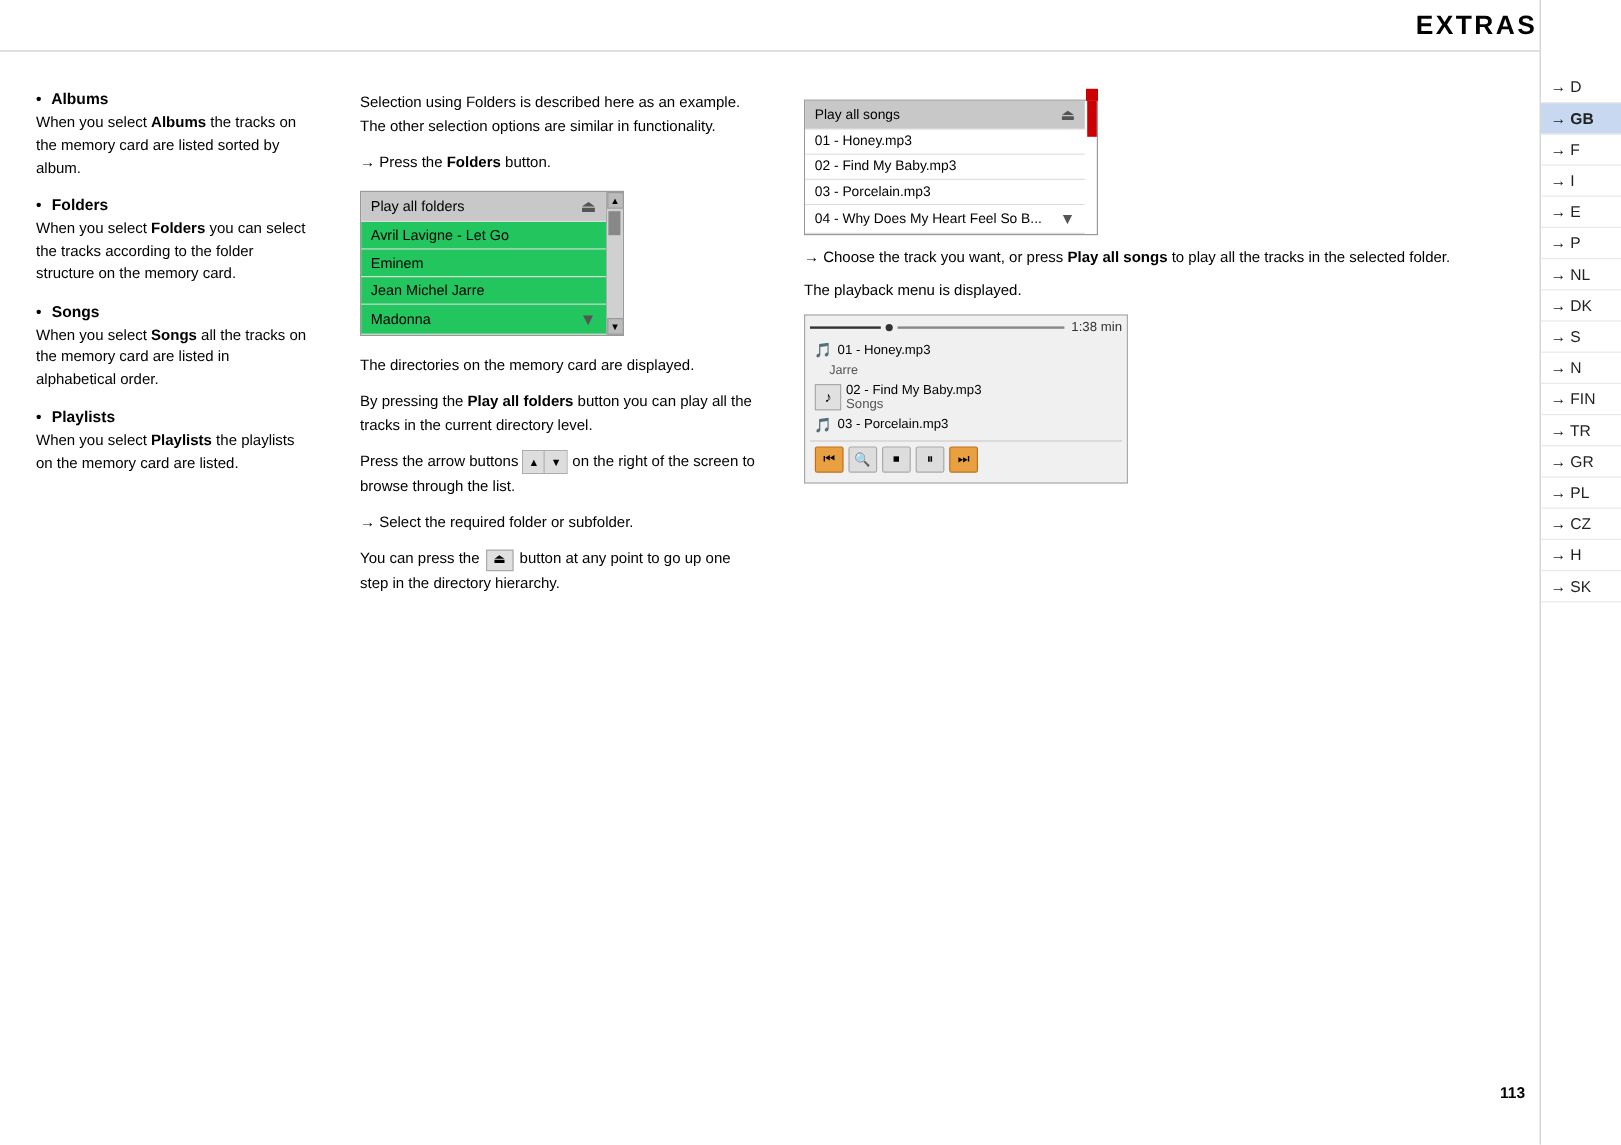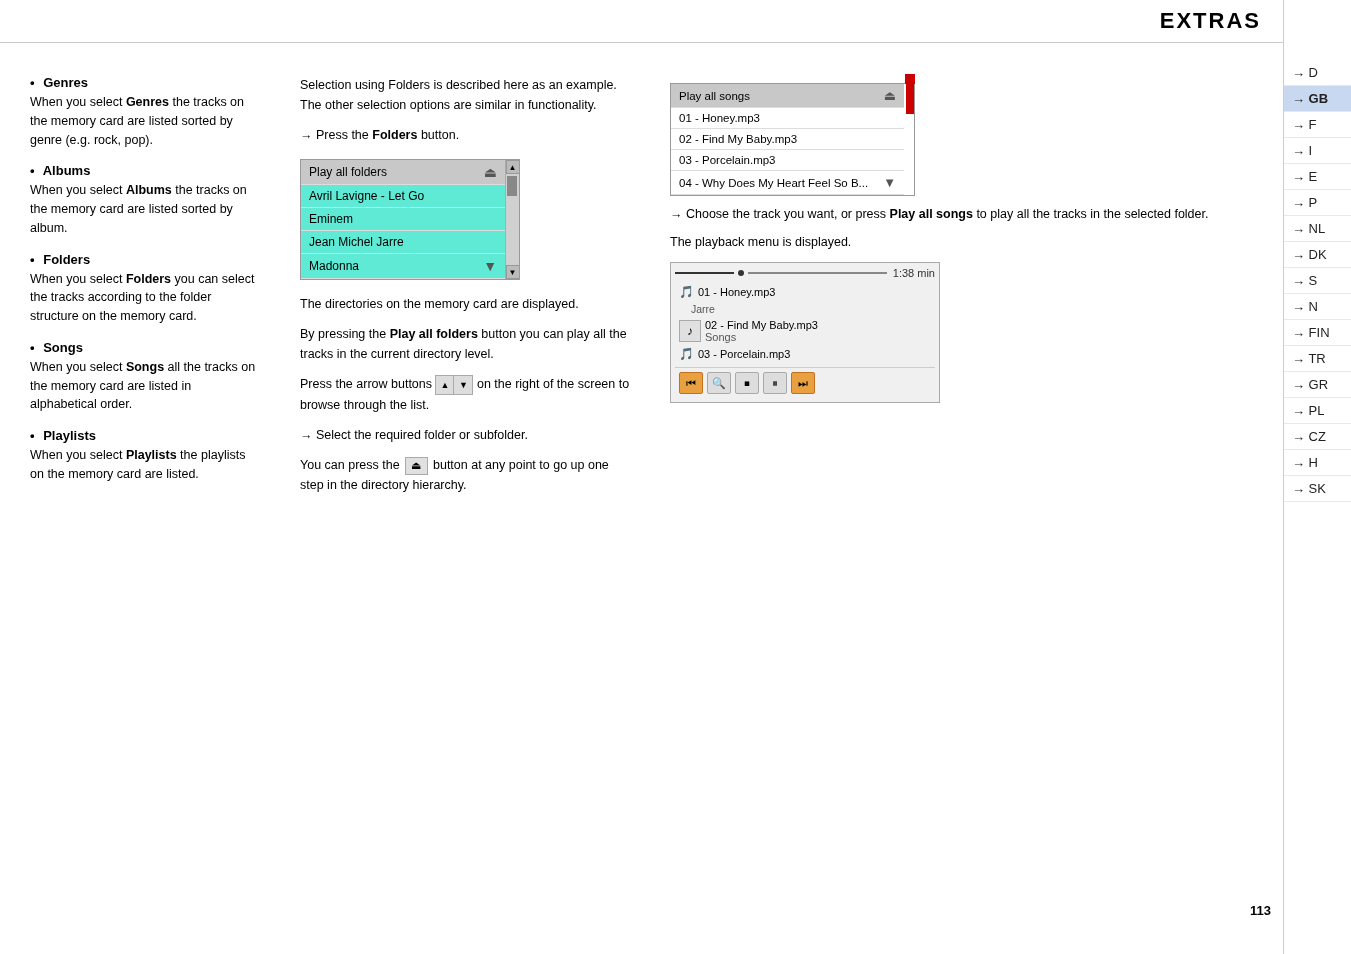--- a/index.html
+++ b/index.html
@@ -20,21 +20,20 @@
       justify-content: flex-end;
       align-items: center;
       padding: 8px 16px;
       border-bottom: 1px solid #ccc;
       background: #fff;
     }
     .header-title {
       font-size: 22px;
       font-weight: bold;
       letter-spacing: 2px;
-      margin-right: 20px;
     }
     .header-arrows {
       font-size: 18px;
       color: #333;
     }
 
     
     .right-sidebar {
       position: absolute;
       right: 0;
@@ -134,21 +133,21 @@
       margin: 14px 0;
     }
     .folder-list-inner {
       flex: 1;
     }
     .folder-list-inner .folder-row {
       display: flex;
       align-items: center;
       padding: 4px 8px;
       border-bottom: 1px solid #ddd;
-      background: #5eead4;
+      background: #22c55e;
       font-size: 12px;
     }
     .folder-list-inner .folder-row:first-child {
       background: #c8c8c8;
       justify-content: space-between;
     }
     .scrollbar-track {
       width: 14px;
       background: #e0e0e0;
       border-left: 1px solid #aaa;
@@ -370,29 +369,20 @@
   <div class="right-sidebar-item">→ H</div>
   <div class="right-sidebar-item">→ SK</div>
 </div>
 
 <div class="page-number">113</div>
 
 <div class="main-content">
 
   <div class="left-column">
 
-    <div class="section-item">
-      <div class="bullet-title">
-        <span class="bullet-dot">•</span>
-        <span>Genres</span>
-      </div>
-      <p>
-        When you select <b>Genres</b> the tracks on the memory card are listed sorted by genre (e.g. rock, pop).
-      </p>
-    </div>
 
     <div class="section-item">
       <div class="bullet-title">
         <span class="bullet-dot">•</span>
         <span>Albums</span>
       </div>
       <p>
         When you select <b>Albums</b> the tracks on the memory card are listed sorted by album.
       </p>
     </div>

